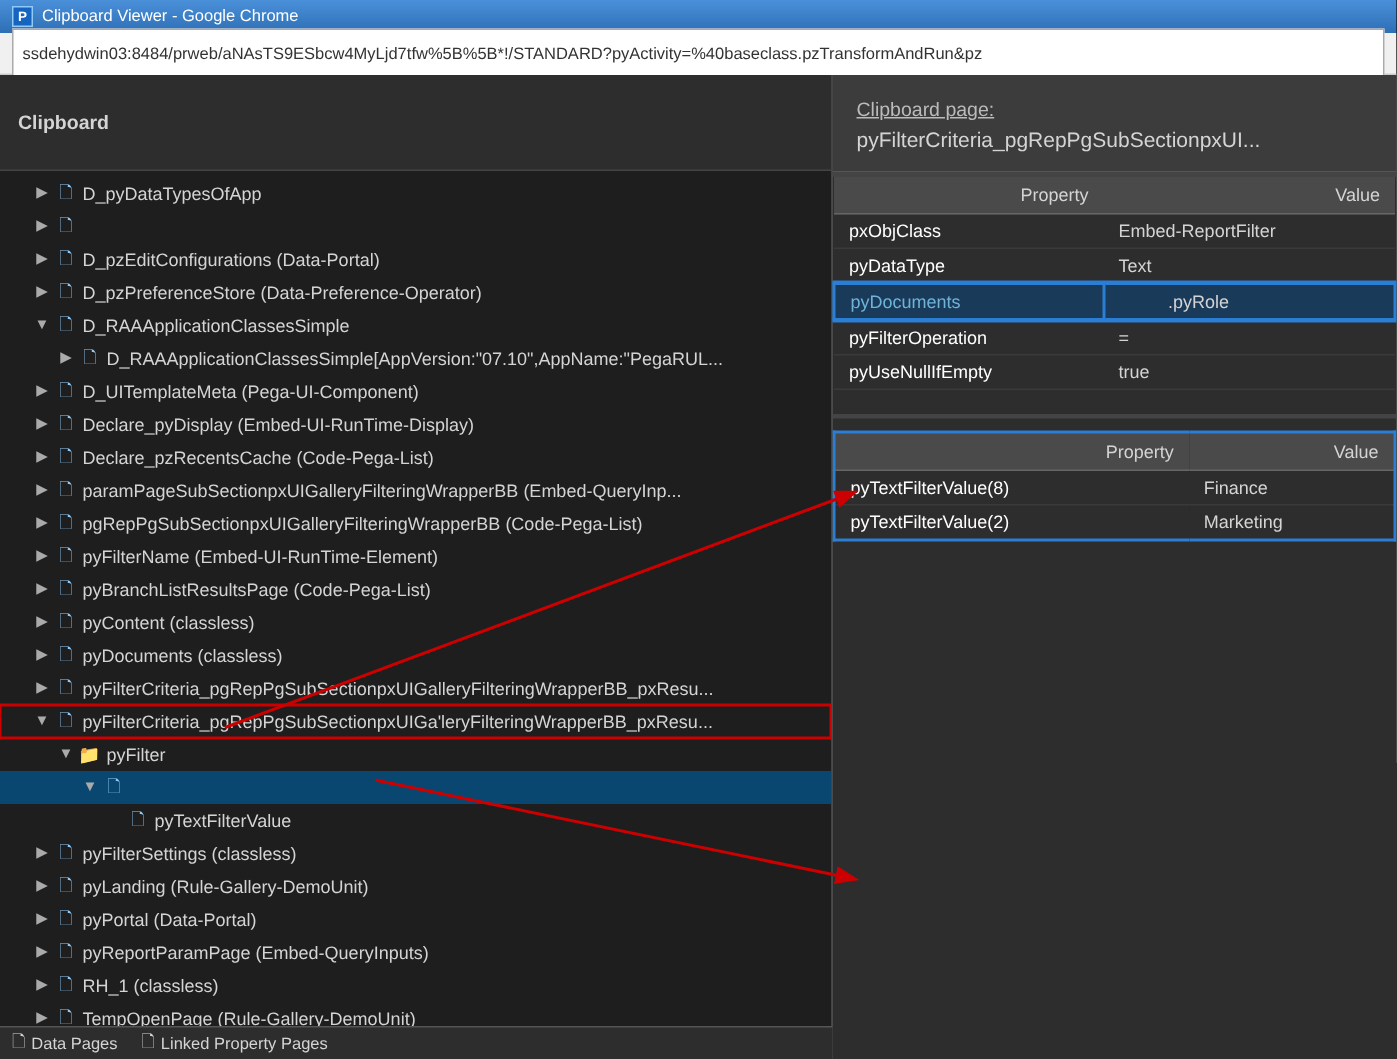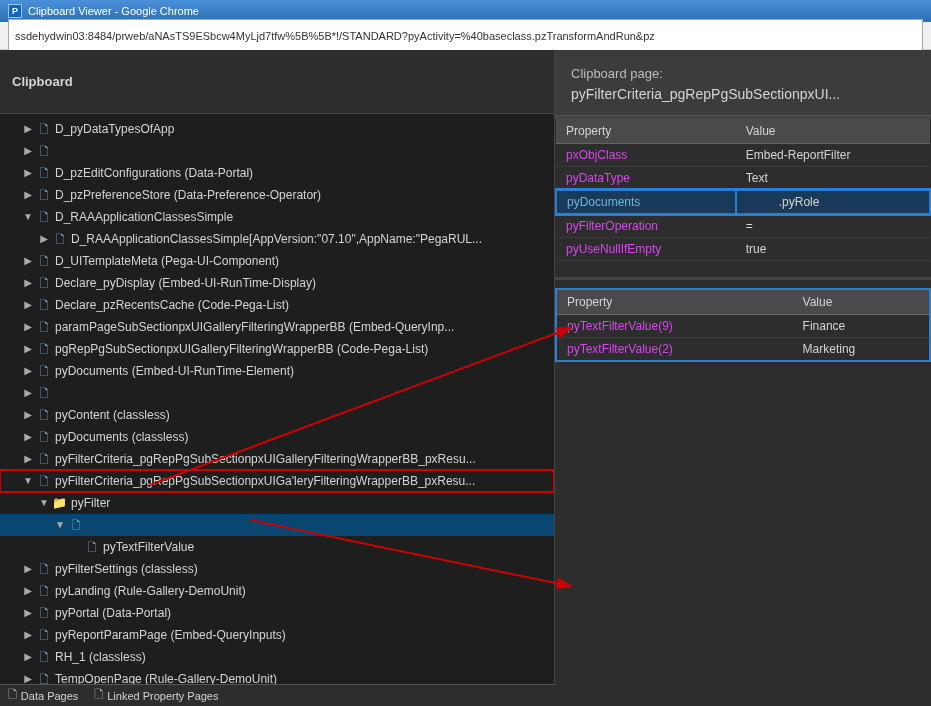--- a/index.html
+++ b/index.html
@@ -132,34 +132,34 @@
     }
 
     .property-table {
       border-collapse: collapse;
       width: 100%;
       margin-top: 0;
     }
     .property-table th {
       background: #4a4a4a;
       color: #d4d4d4;
-      text-align: left;
+      text-align: right;
       padding: 5px 10px;
       font-size: 12px;
       font-weight: normal;
       border-bottom: 1px solid #666;
     }
     .property-table td {
       padding: 4px 10px;
       color: #d4d4d4;
       font-size: 12px;
       border-bottom: 1px solid #3a3a3a;
       background: #2d2d2d;
     }
-    .property-table td.prop-name { color: #d946ef; cursor: pointer; }
+    .property-table td.prop-name { color: #ffffff; cursor: pointer; }
     .property-table tr.highlighted-row td.prop-name { background: #1a3a5a; border: 1px solid #4fa0d0; color: #6fb3d8; }
     .property-table tr.highlighted-row td.prop-value { background: #1a3a5a; border: 1px solid #4fa0d0; }
 
     .table-section {
       padding: 0 0 16px;
     }
 
     
     #annotation-layer {
       position: absolute;
@@ -285,26 +285,27 @@
 
       <div class="tree-item indent-1">
         <span class="tree-toggle">▶</span>
         <span class="tree-icon" style="color:#90caf9;font-size:11px;">🗋</span>
         <span class="tree-label">pgRepPgSubSectionpxUIGalleryFilteringWrapperBB (Code-Pega-List)</span>
       </div>
 
       <div class="tree-item indent-1">
         <span class="tree-toggle">▶</span>
         <span class="tree-icon" style="color:#90caf9;font-size:11px;">🗋</span>
-        <span class="tree-label">pyDocuments (Embed-UI-RunTime-Element)</span>
-      </div>
-
-      <div class="tree-item indent-1">
-        <span class="tree-toggle">▶</span>
-        <span class="tree-icon" style="color:#90caf9;font-size:11px;">🗋</span>
+        <span class="tree-label">pyFilterName (Embed-UI-RunTime-Element)</span>
+      </div>
+
+      <div class="tree-item indent-1">
+        <span class="tree-toggle">▶</span>
+        <span class="tree-icon" style="color:#90caf9;font-size:11px;">🗋</span>
+        <span class="tree-label">pyBranchListResultsPage (Code-Pega-List)</span>
       </div>
 
       <div class="tree-item indent-1">
         <span class="tree-toggle">▶</span>
         <span class="tree-icon" style="color:#90caf9;font-size:11px;">🗋</span>
         <span class="tree-label">pyContent (classless)</span>
       </div>
 
       <div class="tree-item indent-1">
         <span class="tree-toggle">▶</span>
@@ -387,21 +388,21 @@
       <div class="bottom-item">
         <span style="margin-right:4px;font-size:11px;">🗋</span>
         <span>Linked Property Pages</span>
       </div>
     </div>
   </div>
 
   <div id="right-panel">
 
     <div id="clipboard-title">
-      <span style="font-size:13px;color:#bbb;">Clipboard page:</span><br>
+      <span style="font-size:13px;color:#bbb;text-decoration:underline;">Clipboard page:</span><br>
       <span style="font-size:14px;color:#d4d4d4;">pyFilterCriteria_pgRepPgSubSectionpxUI...</span>
     </div>
 
     <div style="width:100%;height:3px;background:#444;"></div>
 
     <div class="table-section">
       <table class="property-table">
         <thead>
           <tr>
             <th>Property</th>
@@ -439,21 +440,21 @@
     <div class="table-section" style="margin-top:8px;">
       <table class="property-table" style="border: 2px solid #2a7fd4;">
         <thead>
           <tr>
             <th>Property</th>
             <th>Value</th>
           </tr>
         </thead>
         <tbody>
           <tr>
-            <td class="prop-name">pyTextFilterValue(9)</td>
+            <td class="prop-name">pyTextFilterValue(8)</td>
             <td class="prop-value">Finance</td>
           </tr>
           <tr>
             <td class="prop-name">pyTextFilterValue(2)</td>
             <td class="prop-value">Marketing</td>
           </tr>
         </tbody>
       </table>
     </div>
   </div>

